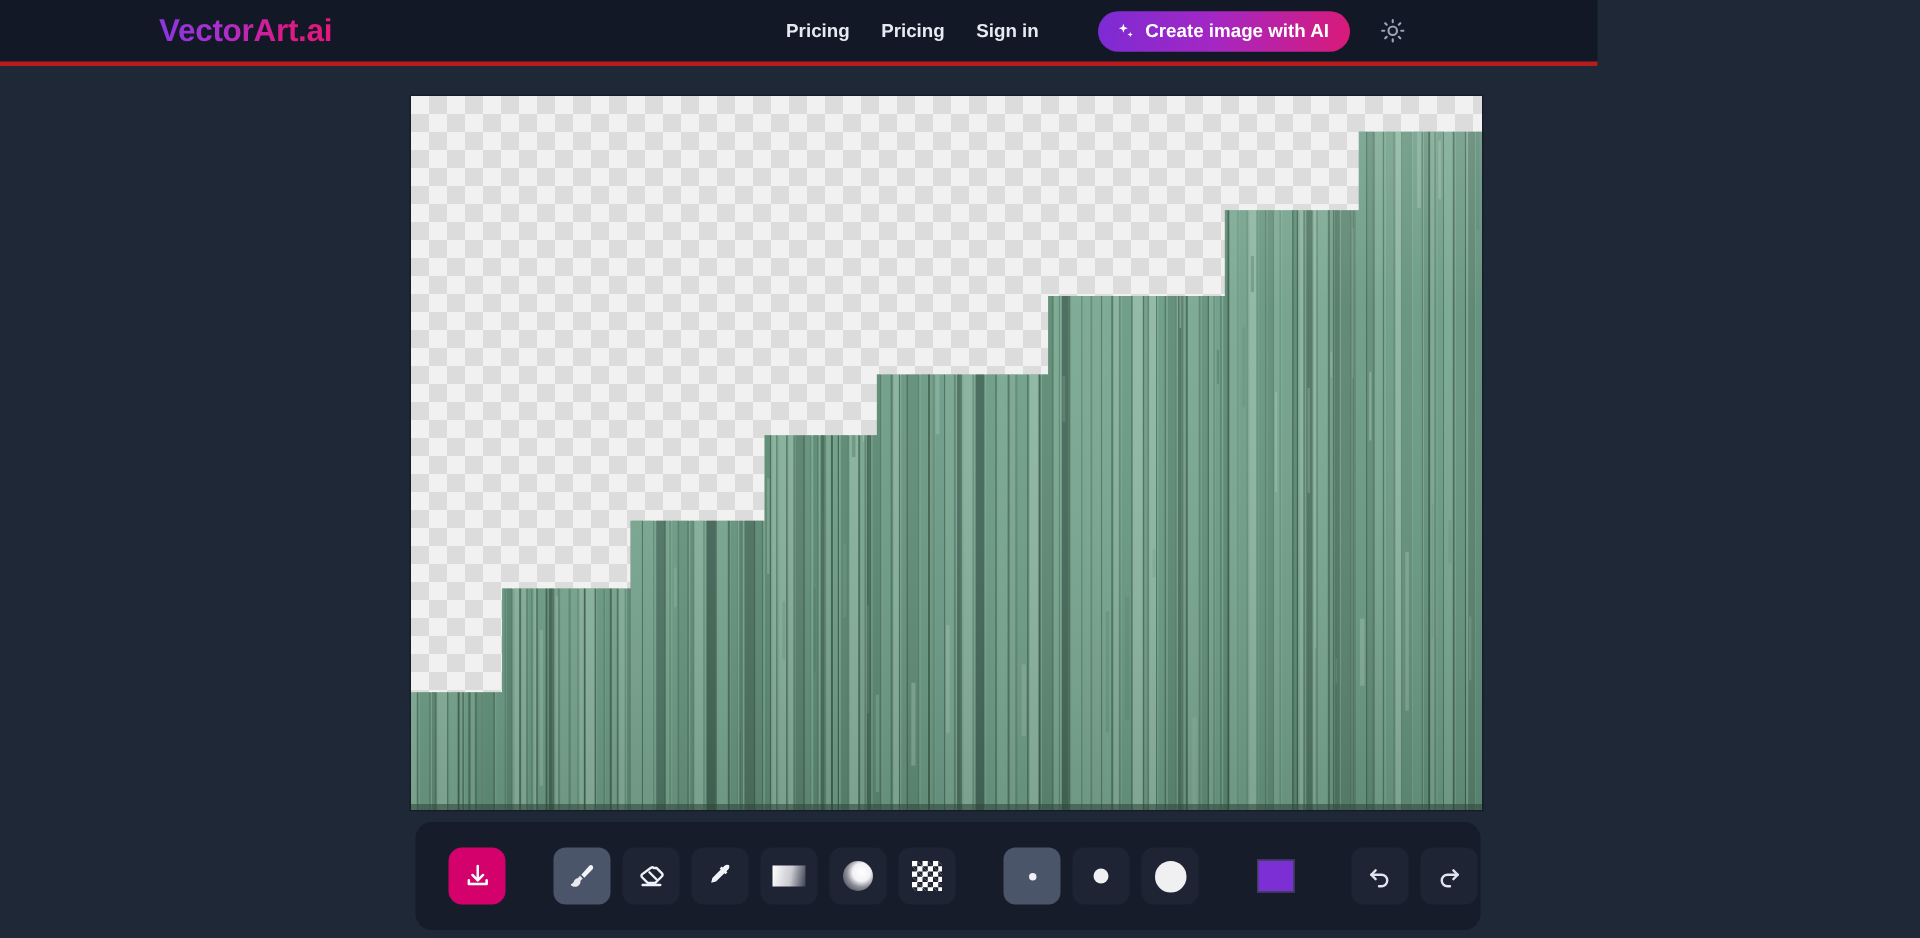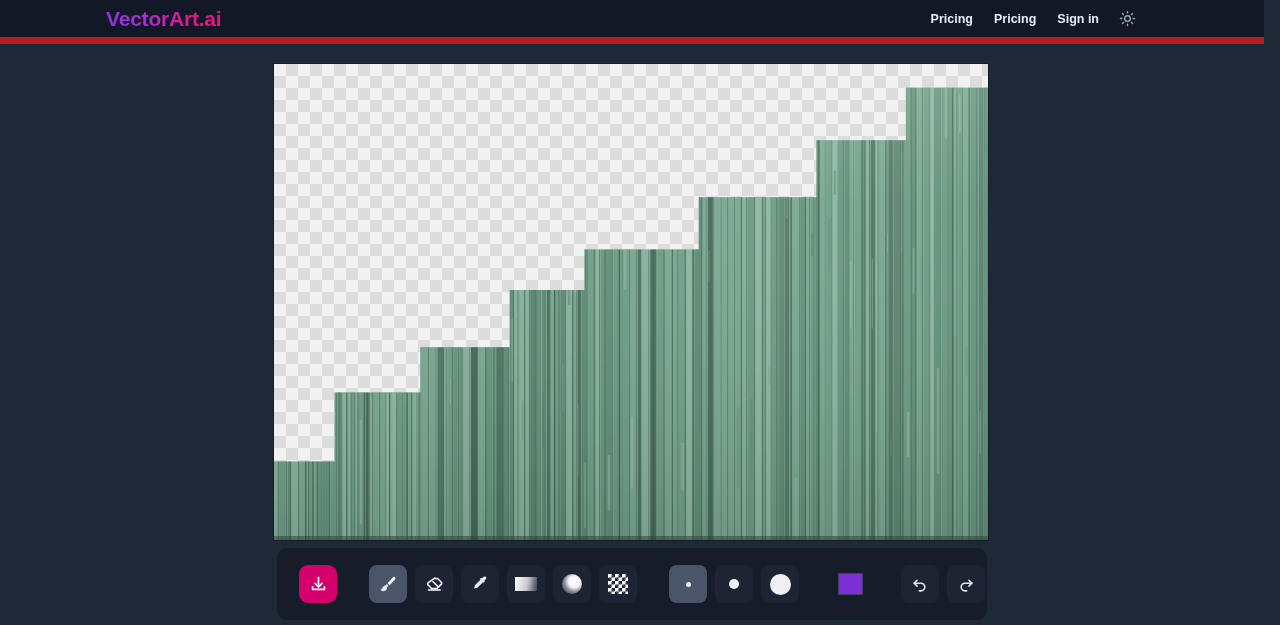--- a/index.html
+++ b/index.html
@@ -7,23 +7,23 @@
   html, body {
     width: 1280px; height: 625px;
     background: #1e2836;
     font-family: "Liberation Sans", sans-serif;
     overflow: hidden;
   }
 
   
   .header {
     position: absolute; top: 0; left: 0;
-    width: 1264px; height: 44px;
+    width: 1065px; height: 44px;
     background: #131826;
-    border-bottom: 7px solid #b91c1c;
+    border-bottom: 3px solid #b91c1c;
     display: flex; align-items: center;
   }
   .logo {
     position: absolute; left: 106px; top: 50%;
     transform: translateY(-50%);
     font-size: 21px; font-weight: bold;
     letter-spacing: -0.2px;
     background: linear-gradient(90deg, #8b35e0 0%, #a830cf 35%, #d81b8c 70%, #e8157d 100%);
     -webkit-background-clip: text; background-clip: text;
     -webkit-text-fill-color: transparent; color: transparent;
@@ -149,20 +149,29 @@
 <body>
 
 <div class="header">
   <div class="logo">VectorArt.ai</div>
 
   <nav class="nav">
     <a class="nav-link">Pricing</a>
     <a class="nav-link">Pricing</a>
     <a class="nav-link">Sign in</a>
 
+    <button class="cta">
+      <span style="display:flex">
+        <svg width="13" height="13" viewBox="0 0 24 24" fill="#fff">
+          <path d="M9 2.5l1.5 4.1L14.5 8l-4 1.4L9 13.5 7.6 9.4 3.5 8l4.1-1.4z"></path>
+          <path d="M17.5 12.5l.9 2.4 2.4.9-2.4.9-.9 2.4-.9-2.4-2.4-.9 2.4-.9z"></path>
+        </svg>
+      </span>
+      <span>Create image with AI</span>
+    </button>
   </nav>
 
   <button class="theme-toggle">
     <span style="display:flex">
       <svg width="17" height="17" viewBox="0 0 24 24" fill="none" stroke="#9aa5bb" stroke-width="2" stroke-linecap="round">
         <circle cx="12" cy="12" r="4"></circle>
         <path d="M12 2v2M12 20v2M2 12h2M20 12h2M4.9 4.9l1.4 1.4M17.7 17.7l1.4 1.4M19.1 4.9l-1.4 1.4M6.3 17.7l-1.4 1.4"></path>
       </svg>
     </span>
   </button>

